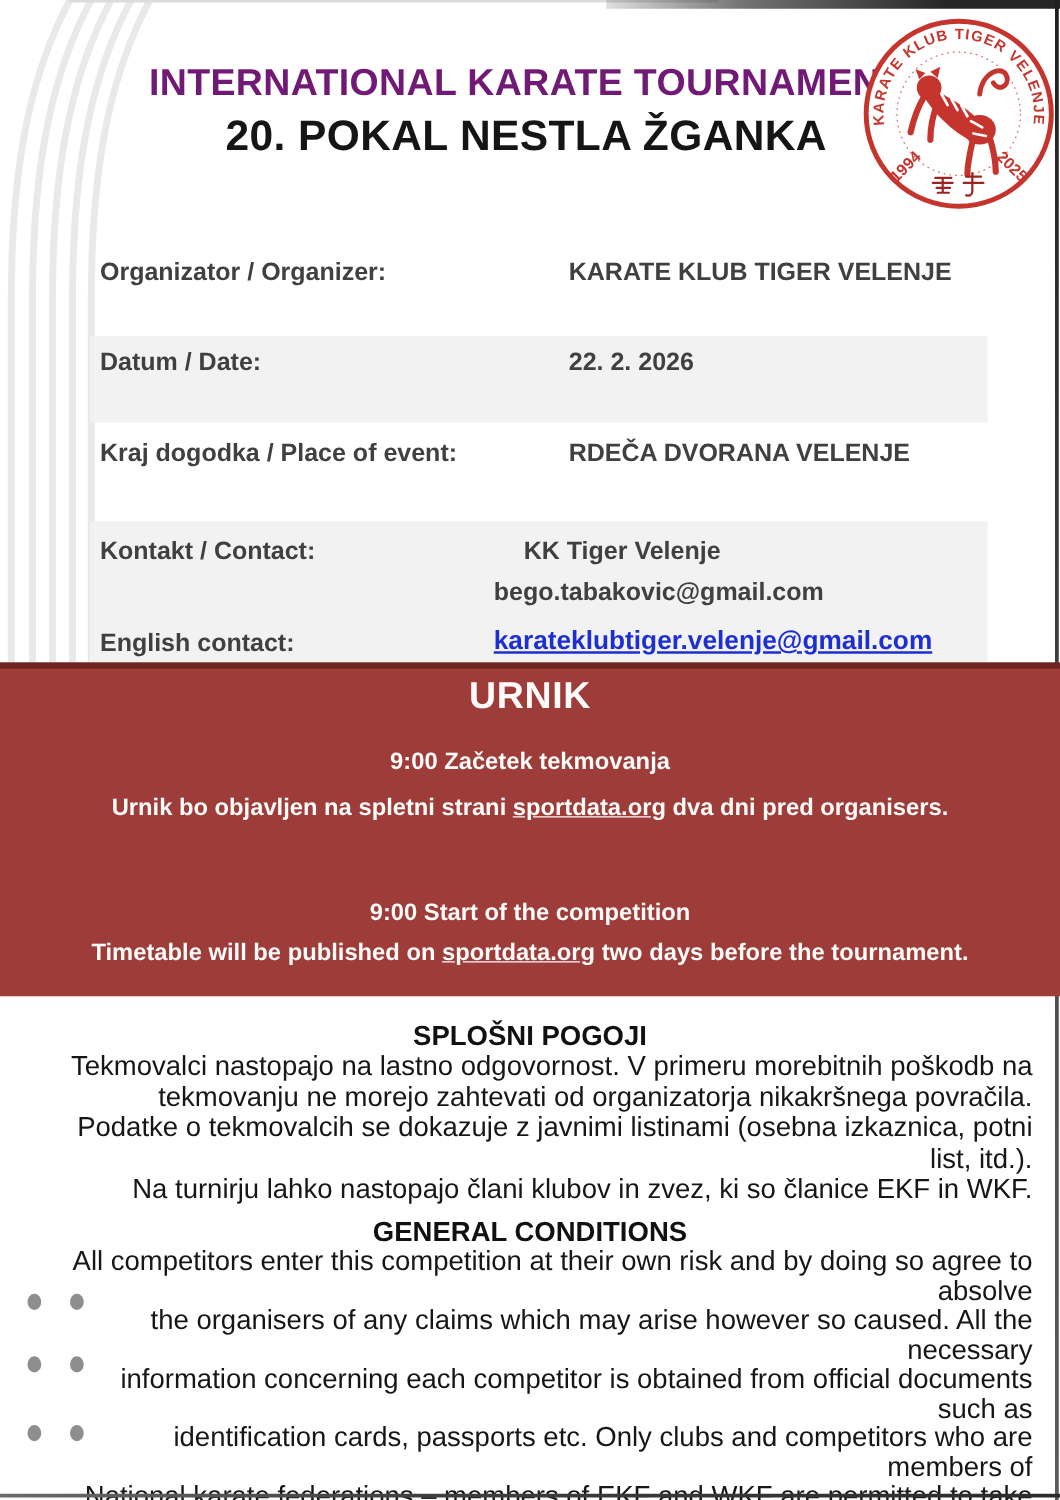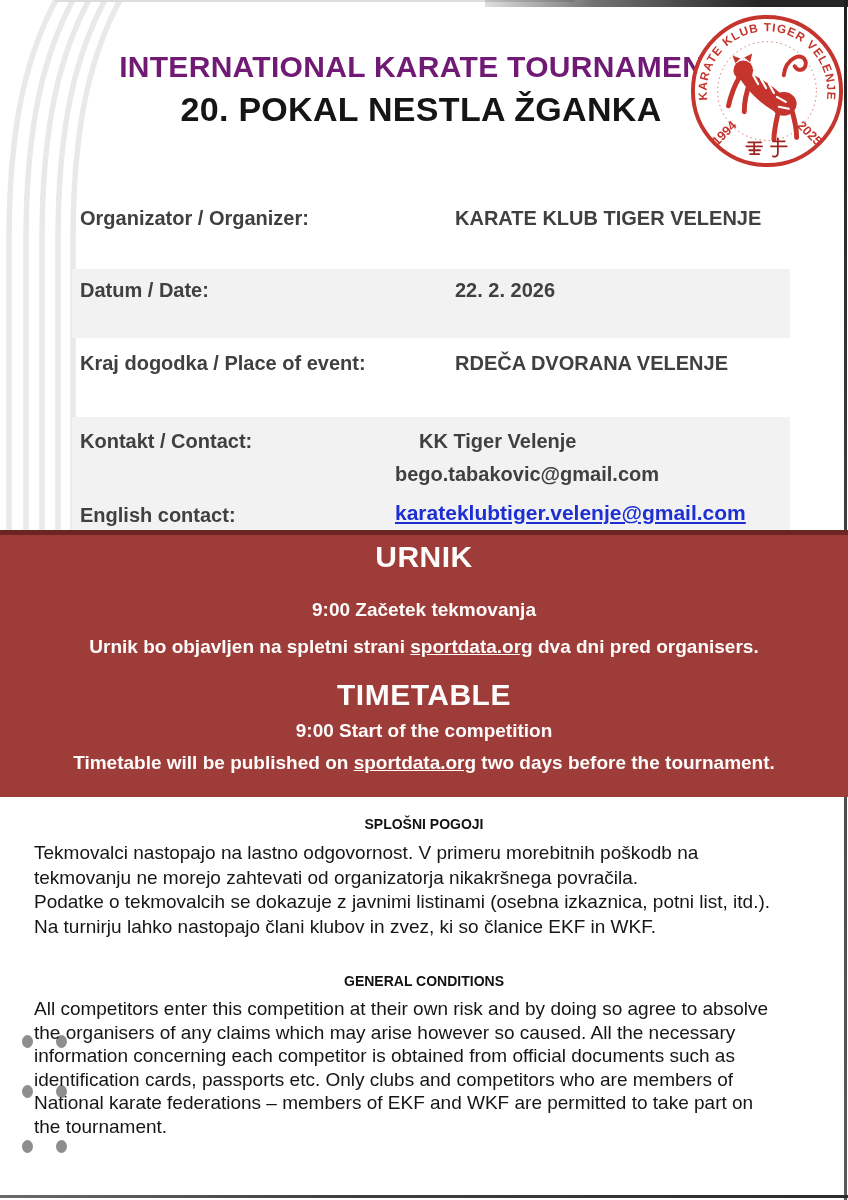--- a/index.html
+++ b/index.html
@@ -38,22 +38,22 @@
   .schedule{top:530px;left:0;width:848px;height:267px;background:#9d3c38;
     border-top:5px solid #6e2522;box-sizing:border-box;z-index:2;color:#fdfcfb;}
   .sched-line{position:absolute;left:0;width:100%;text-align:center;font-weight:bold;}
   .sched-title{font-size:30px;letter-spacing:.5px;}
   .sched-sub{font-size:19px;}
   .sched-note{font-size:19px;}
   .sched-note .wlink{text-decoration:underline;cursor:pointer;color:#fdfcfb;}
   .u-title{top:5px;}  .u-sub{top:64px;text-align:center;}  .u-note{top:101px;}
   .t-title{top:143px;}.t-sub{top:185px;} .t-note{top:217px;}
   
-  .cond-head{left:0;width:100%;text-align:center;font-weight:bold;font-size:14px;z-index:3;}
-  .cond-par{left:34px;width:780px;text-align:left;font-size:19px;white-space:pre-line;z-index:3;color:#161616;}
+  .cond-head{left:0;width:100%;text-align:center;font-weight:bold;font-size:22px;z-index:3;}
+  .cond-par{left:46px;width:780px;text-align:right;font-size:22px;white-space:pre-line;z-index:3;color:#161616;}
   .sl-head{top:816px;}
   .sl-par{top:841px;line-height:24.6px;}
   .en-head{top:973px;}
   .en-par{top:997px;line-height:23.5px;}
   
   .dot{width:11px;height:13px;border-radius:50%;background:#8e8e8e;z-index:2;}
 </style>
 </head>
 <body>
 
@@ -137,21 +137,20 @@
 
   <div class="abs cell lab" style="top:504px;">English contact:</div>
   <div class="abs cell val-contact link" style="top:501px;font-size:21px;">karateklubtiger.velenje@gmail.com</div>
 
   <section class="abs schedule">
     <div class="sched-line sched-title u-title">URNIK</div>
     <div class="sched-line sched-sub u-sub">9:00 Začetek tekmovanja</div>
     <div class="sched-line sched-note u-note">
       <span>Urnik bo objavljen na spletni strani </span><span class="wlink">sportdata.org</span><span> dva dni pred organisers.</span>
     </div>
-    <div class="sched-line sched-title t-title">TIMETABLE</div>
     <div class="sched-line sched-sub t-sub">9:00 Start of the competition</div>
     <div class="sched-line sched-note t-note">
       <span>Timetable will be published on </span><span class="wlink">sportdata.org</span><span> two days before the tournament.</span>
     </div>
   </section>
 
   <div class="abs cond-head sl-head">SPLOŠNI POGOJI</div>
   <div class="abs cond-par sl-par">Tekmovalci nastopajo na lastno odgovornost. V primeru morebitnih poškodb na
 tekmovanju ne morejo zahtevati od organizatorja nikakršnega povračila.
 Podatke o tekmovalcih se dokazuje z javnimi listinami (osebna izkaznica, potni list, itd.).

